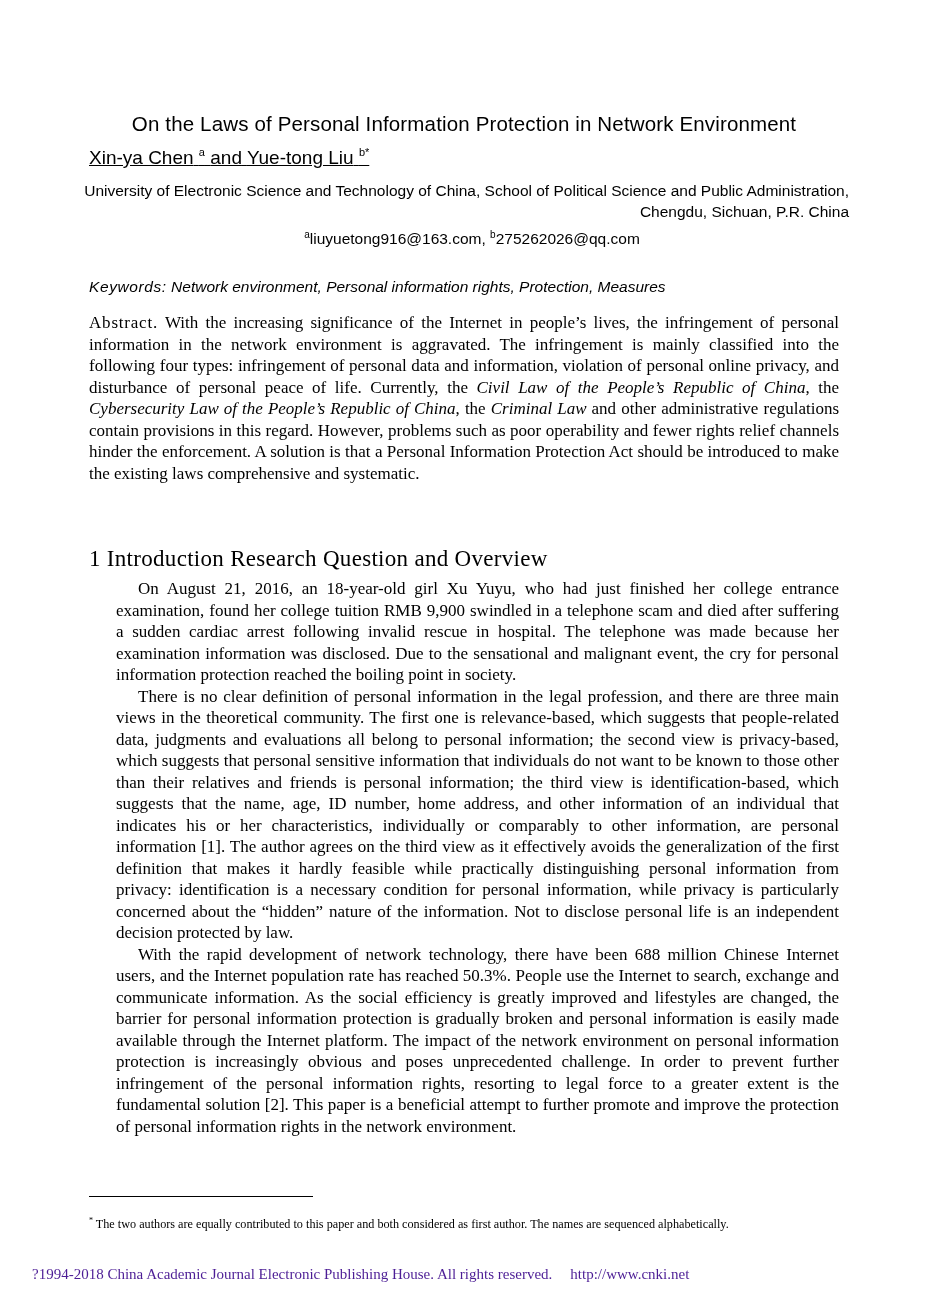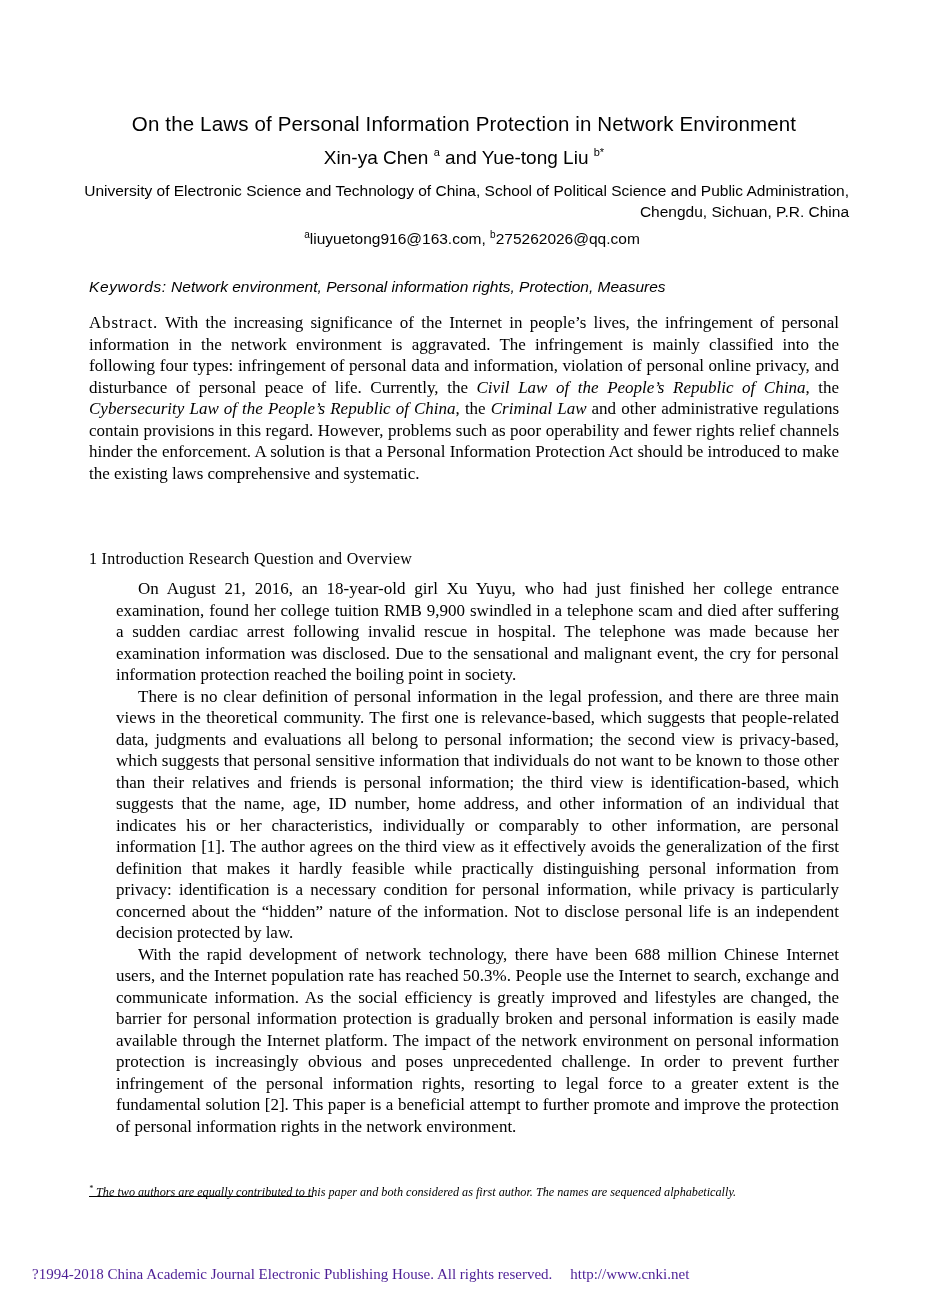--- a/index.html
+++ b/index.html
@@ -32,24 +32,24 @@
       font-size: 20.5px;
       letter-spacing: 0.15px;
       white-space: nowrap;
       line-height: 26px;
     }
     .authors {
       position: absolute;
       top: 145px;
       left: 0;
       width: 750px;
-      text-align: center;
       font-size: 19px;
       line-height: 26px;
       white-space: nowrap;
+      text-decoration: underline;
     }
     .authors sup {
       font-size: 11px;
       vertical-align: 8px;
       line-height: 0;
     }
     .affil {
       position: absolute;
       top: 181px;
       left: -10px;
@@ -97,21 +97,21 @@
       left: 0;
       width: 750px;
     }
     .abs-label { letter-spacing: 0.8px; }
 
     .section-heading {
       position: absolute;
       top: 548px;
       left: 0;
       width: 750px;
-      font-size: 16px;
+      font-size: 23px;
       line-height: 21px;
       letter-spacing: 0.3px;
       white-space: nowrap;
     }
     .intro {
       position: absolute;
       top: 578px;
       left: 0;
       width: 750px;
     }
@@ -120,27 +120,26 @@
     .footnote-rule {
       position: absolute;
       top: 1196px;
       left: 0;
       width: 224px;
       height: 1px;
       background: #000;
     }
     .footnote {
       position: absolute;
-      top: 1184px;
+      top: 1216px;
       left: 0;
       width: 760px;
       font-size: 12.2px;
       line-height: 16px;
       white-space: nowrap;
-      font-style: italic;
     }
     .footnote sup {
       font-size: 8px;
       vertical-align: 5px;
       line-height: 0;
     }
     .copyright {
       position: absolute;
       top: 1265px;
       left: 32px;

